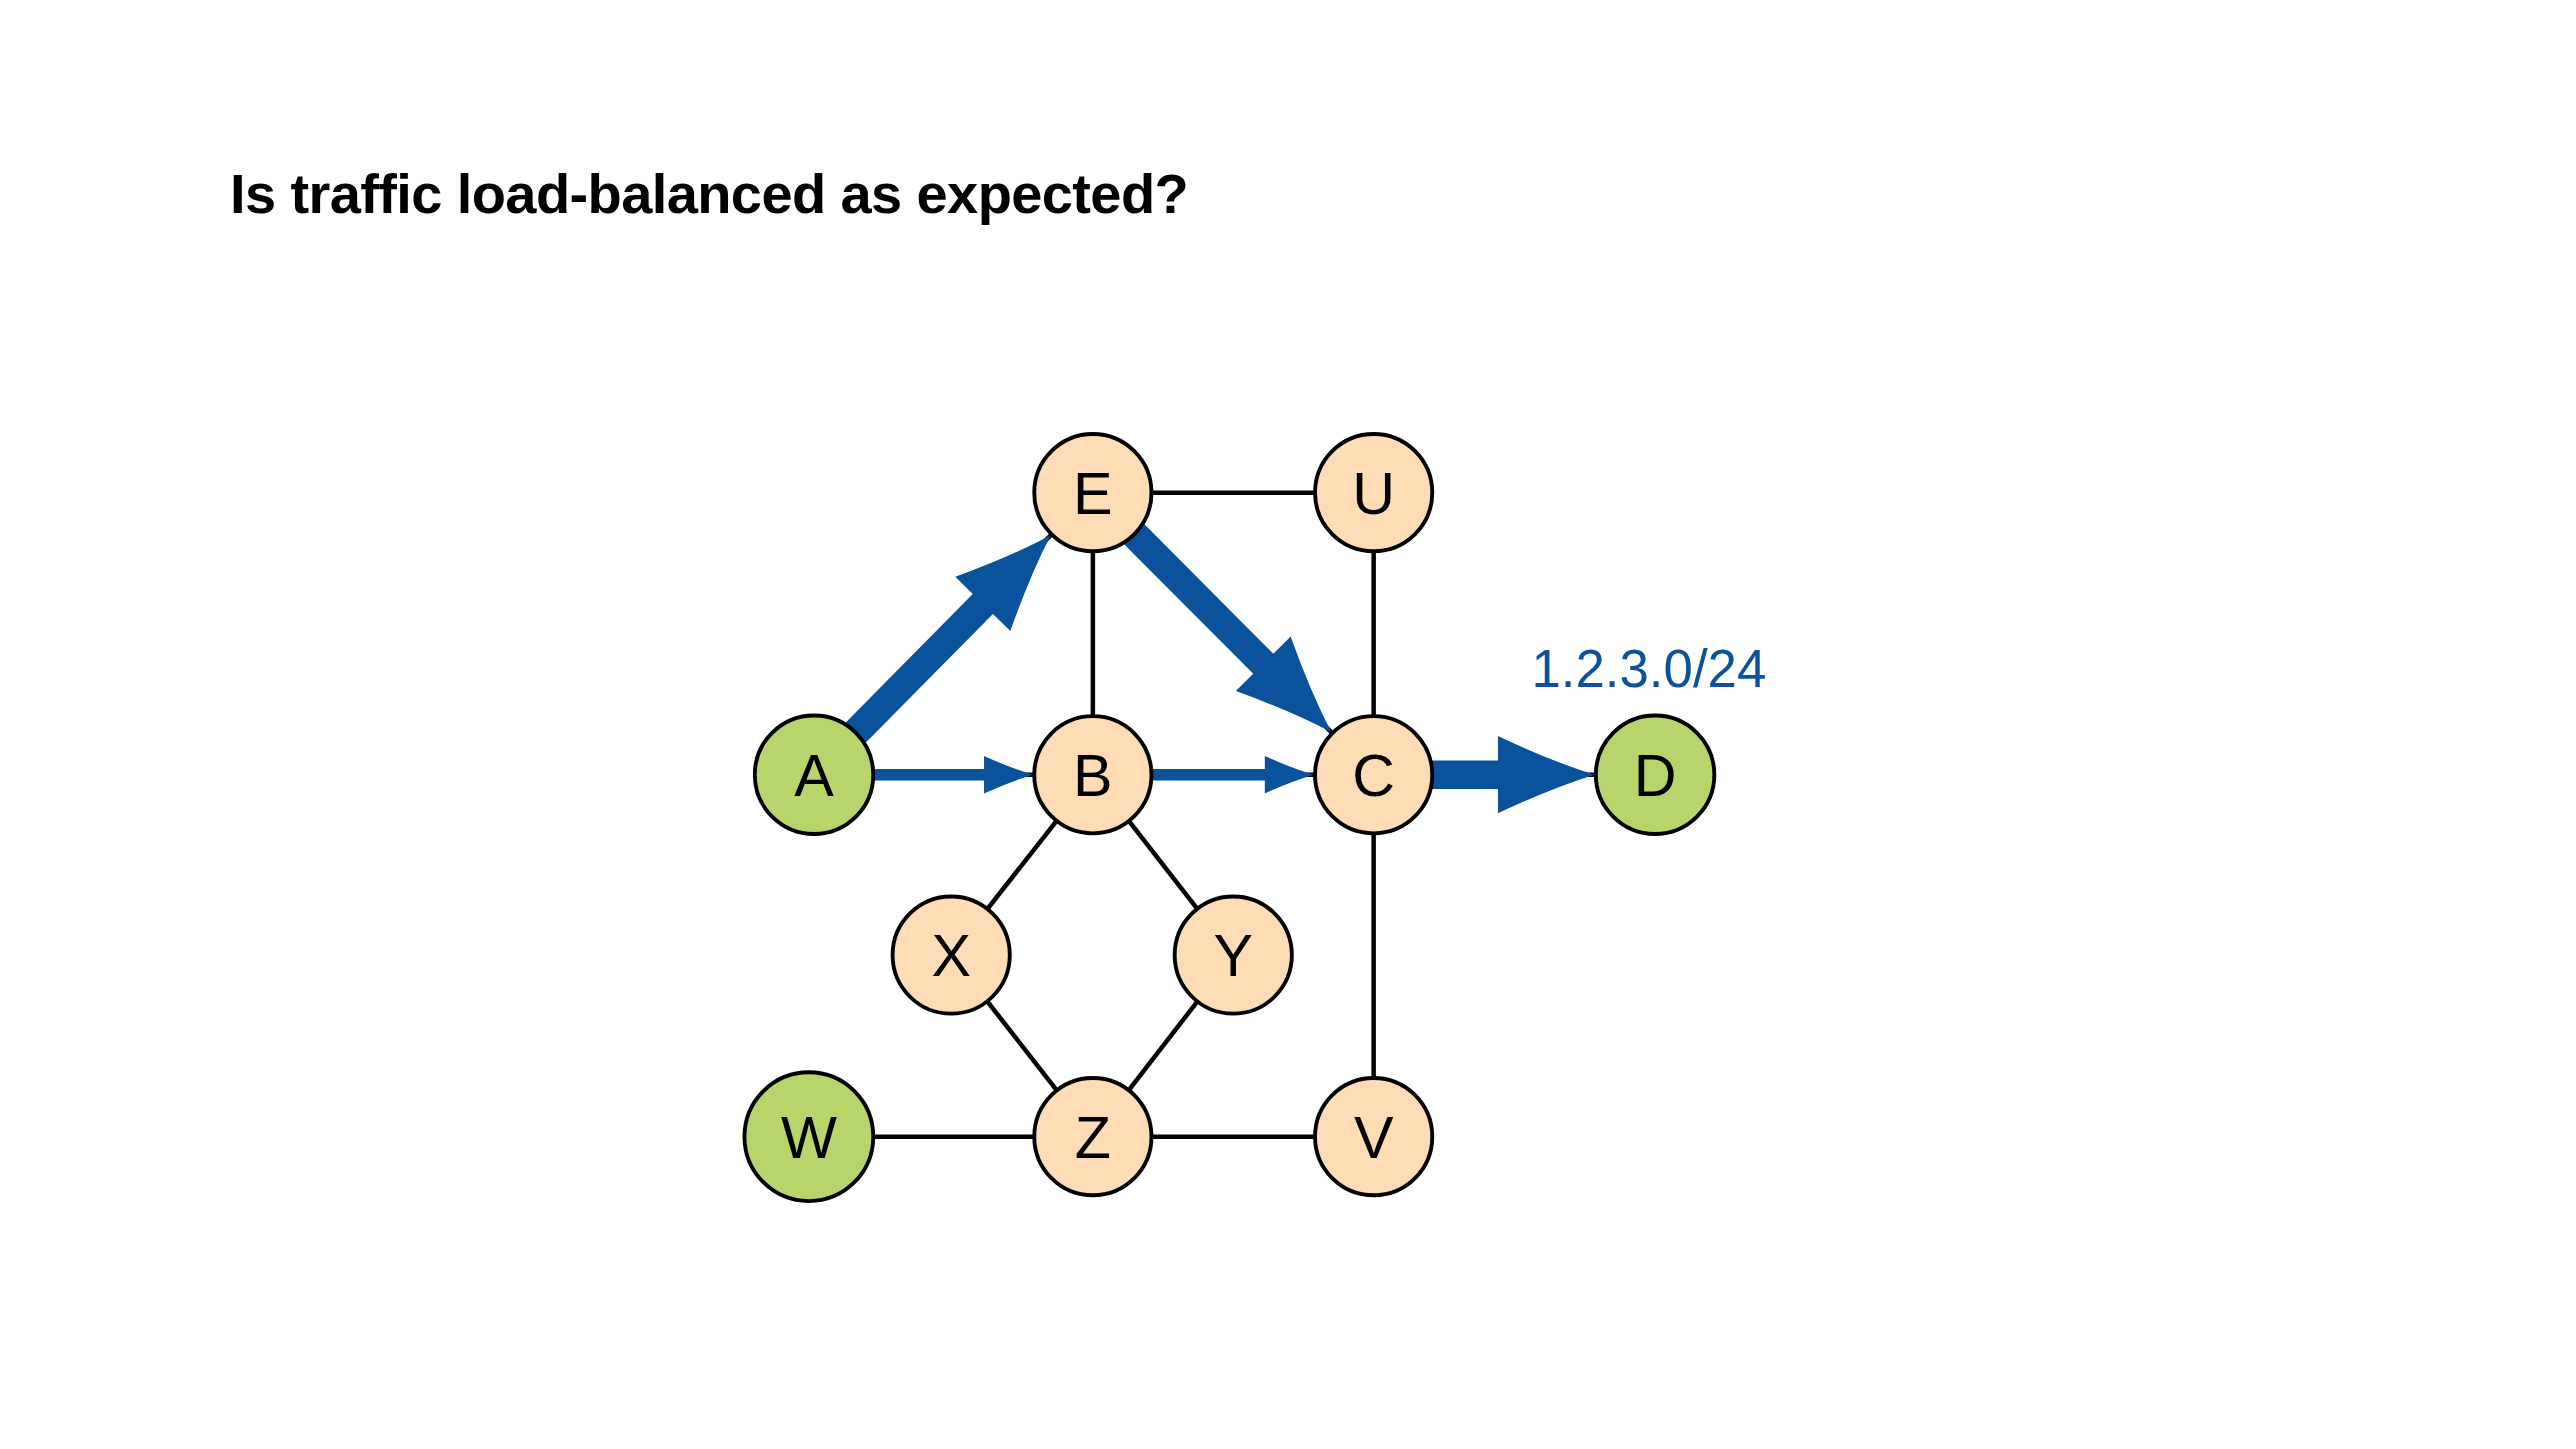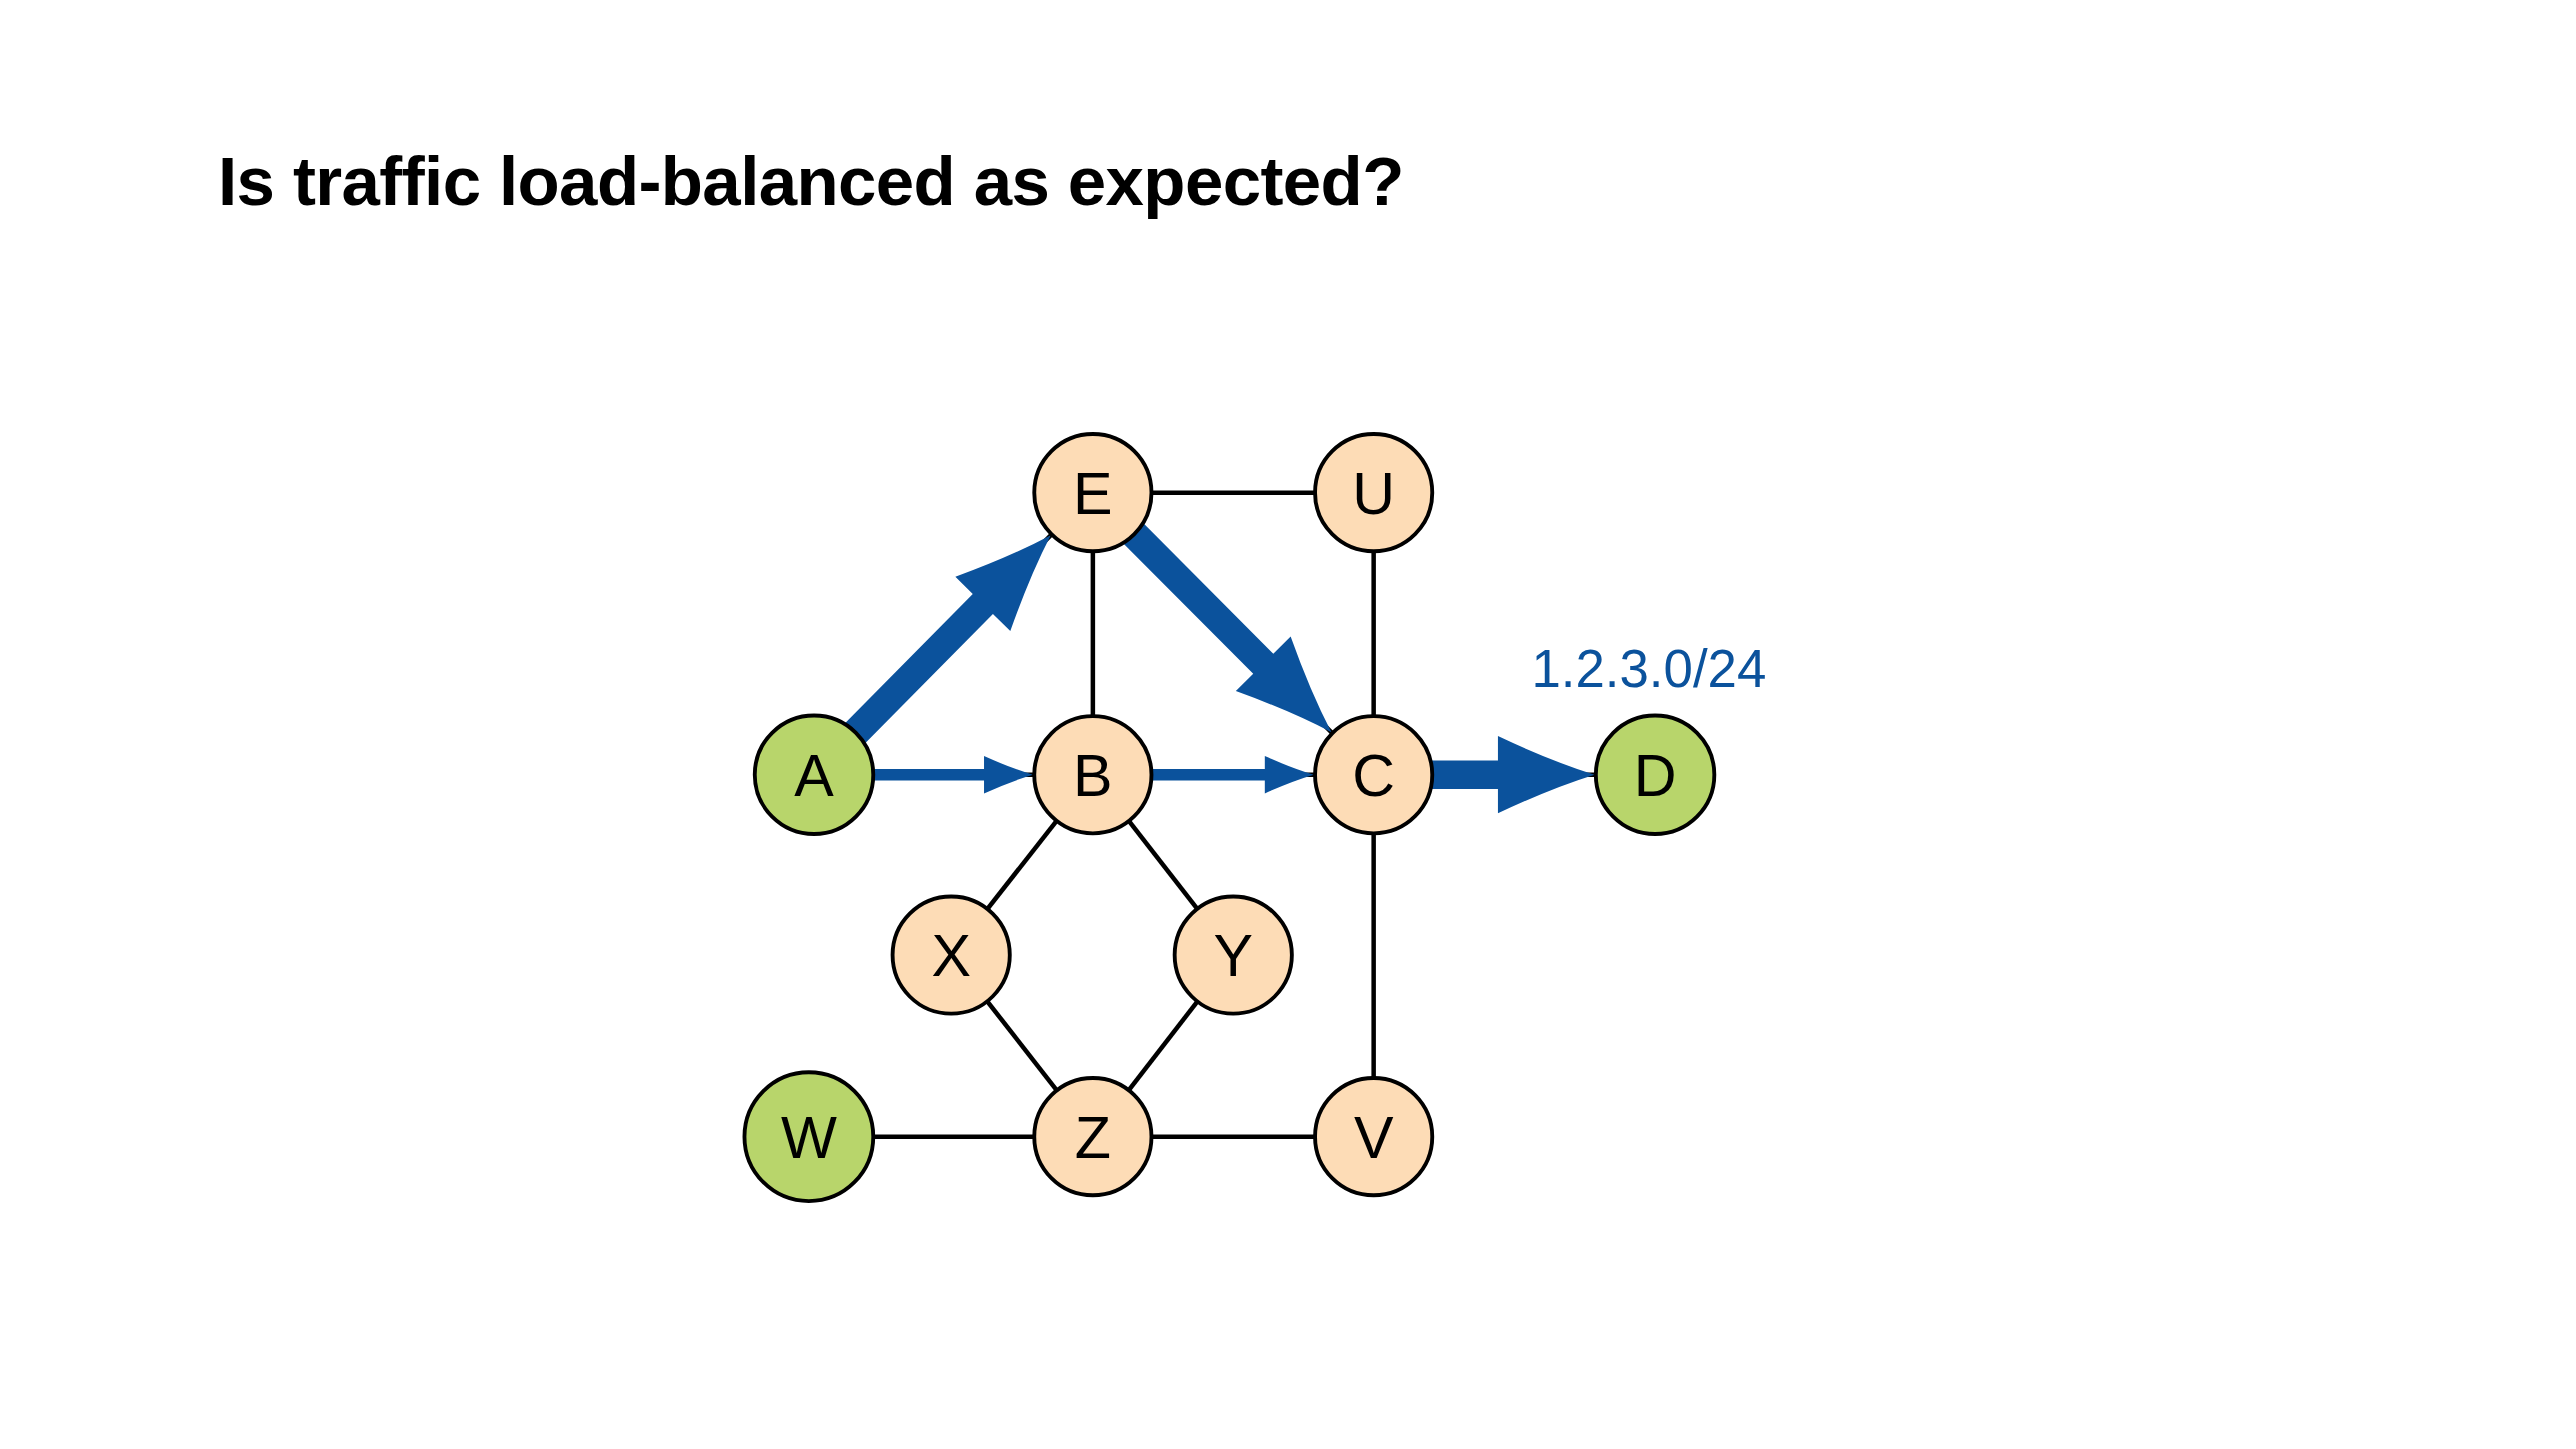--- a/index.html
+++ b/index.html
@@ -11,24 +11,24 @@
       width: 2576px;
       height: 1449px;
       position: relative;
       overflow: hidden;
       font-family: "Liberation Sans", sans-serif;
     }
     .title {
       position: absolute;
       left: 218px;
       top: 137px;
-      margin: 0;
+      margin: 12px;
       font-family: "Liberation Sans", sans-serif;
       font-weight: bold;
-      font-size: 69px;
+      font-size: 56px;
       line-height: 90px;
       color: #000000;
       letter-spacing: -0.6px;
       white-space: nowrap;
     }
     #diagram {
       position: absolute;
       left: 0;
       top: 0;
       width: 2576px;

